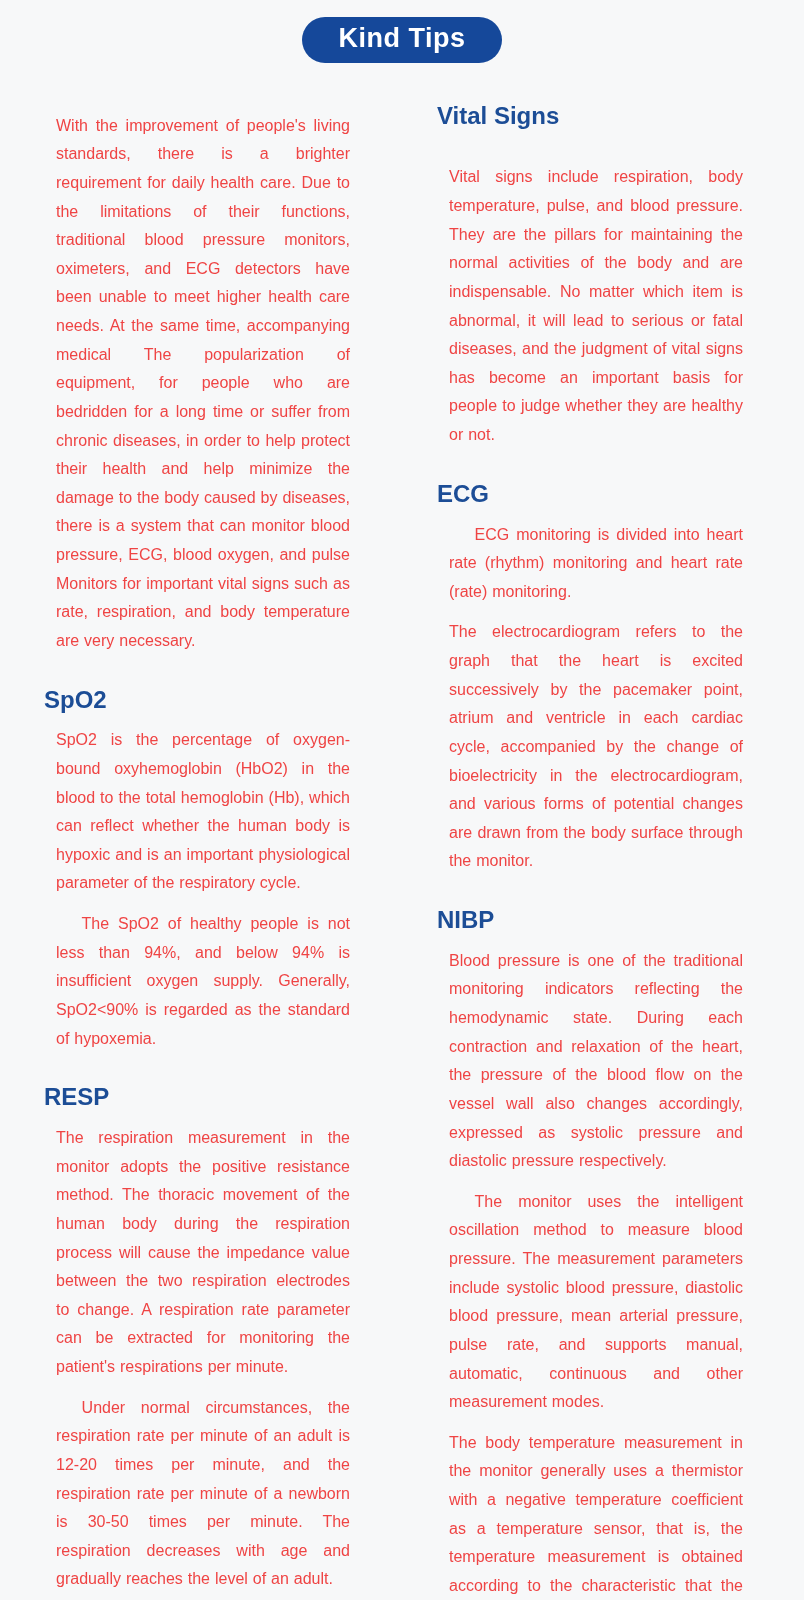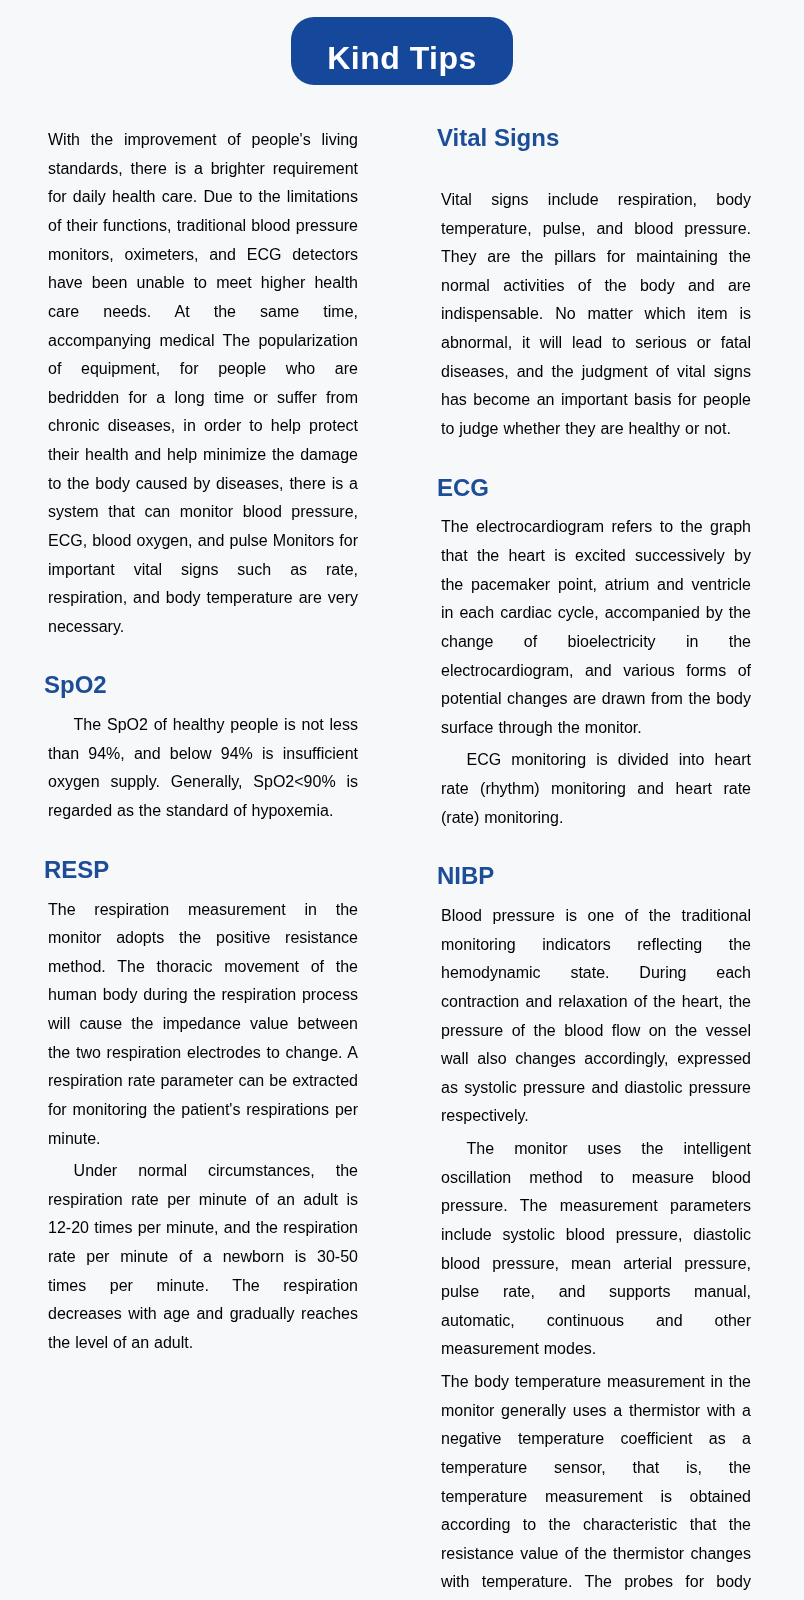--- a/index.html
+++ b/index.html
@@ -15,22 +15,22 @@
   }
   .badge-wrap {
     display: flex;
     justify-content: center;
     padding-top: 17px;
   }
   .badge {
     background: #15489a;
     color: #ffffff;
     border-radius: 23px;
-    padding: 24px 36px 9px 36px;
-    font-size: 32px;
+    padding: 7px 36px 9px 36px;
+    font-size: 27px;
     font-weight: bold;
     letter-spacing: 0.5px;
     line-height: 1.1;
   }
   .columns {
     display: flex;
     padding: 37px 49px 0 44px;
     gap: 75px;
     box-sizing: border-box;
   }
@@ -52,25 +52,25 @@
     line-height: 1.2;
     margin: 30px 0 11px 0;
   }
   .h-section.first {
     margin-top: 2px;
   }
   .h-section.gap-lg {
     margin-bottom: 33px;
   }
   .body-text {
-    color: #000000;
+    color: #ef4444;
     font-size: 16px;
     line-height: 1.79;
     text-align: justify;
-    margin: 4px;
+    margin: 12px;
     word-spacing: 0.5px;
   }
   .body-text.indent {
     text-indent: 1.6em;
   }
 </style>
 </head>
 <body>
 
 <div class="badge-wrap">
@@ -82,42 +82,43 @@
 <div class="columns">
 
   <div class="col">
 
     <section>
       <p class="body-text">With the improvement of people's living standards, there is a brighter requirement for daily health care. Due to the limitations of their functions, traditional blood pressure monitors, oximeters, and ECG detectors have been unable to meet higher health care needs. At the same time, accompanying medical The popularization of equipment, for people who are bedridden for a long time or suffer from chronic diseases, in order to help protect their health and help minimize the damage to the body caused by diseases, there is a system that can monitor blood pressure, ECG, blood oxygen, and pulse Monitors for important vital signs such as rate, respiration, and body temperature are very necessary.</p>
     </section>
 
     <section>
       <h3 class="h-section">SpO2</h3>
+      <p class="body-text">SpO2 is the percentage of oxygen-bound oxyhemoglobin (HbO2) in the blood to the total hemoglobin (Hb), which can reflect whether the human body is hypoxic and is an important physiological parameter of the respiratory cycle.</p>
       <p class="body-text indent">The SpO2 of healthy people is not less than 94%, and below 94% is insufficient oxygen supply. Generally, SpO2&lt;90% is regarded as the standard of hypoxemia.</p>
     </section>
 
     <section>
       <h3 class="h-section">RESP</h3>
       <p class="body-text">The respiration measurement in the monitor adopts the positive resistance method. The thoracic movement of the human body during the respiration process will cause the impedance value between the two respiration electrodes to change. A respiration rate parameter can be extracted for monitoring the patient's respirations per minute.</p>
       <p class="body-text indent">Under normal circumstances, the respiration rate per minute of an adult is 12-20 times per minute, and the respiration rate per minute of a newborn is 30-50 times per minute. The respiration decreases with age and gradually reaches the level of an adult.</p>
     </section>
 
   </div>
 
   <div class="col">
 
     <section>
       <h3 class="h-section first gap-lg">Vital Signs</h3>
       <p class="body-text">Vital signs include respiration, body temperature, pulse, and blood pressure. They are the pillars for maintaining the normal activities of the body and are indispensable. No matter which item is abnormal, it will lead to serious or fatal diseases, and the judgment of vital signs has become an important basis for people to judge whether they are healthy or not.</p>
     </section>
 
     <section>
       <h3 class="h-section">ECG</h3>
+      <p class="body-text indent">ECG monitoring is divided into heart rate (rhythm) monitoring and heart rate (rate) monitoring.</p>
       <p class="body-text">The electrocardiogram refers to the graph that the heart is excited successively by the pacemaker point, atrium and ventricle in each cardiac cycle, accompanied by the change of bioelectricity in the electrocardiogram, and various forms of potential changes are drawn from the body surface through the monitor.</p>
-      <p class="body-text indent">ECG monitoring is divided into heart rate (rhythm) monitoring and heart rate (rate) monitoring.</p>
     </section>
 
     <section>
       <h3 class="h-section">NIBP</h3>
       <p class="body-text">Blood pressure is one of the traditional monitoring indicators reflecting the hemodynamic state. During each contraction and relaxation of the heart, the pressure of the blood flow on the vessel wall also changes accordingly, expressed as systolic pressure and diastolic pressure respectively.</p>
       <p class="body-text indent">The monitor uses the intelligent oscillation method to measure blood pressure. The measurement parameters include systolic blood pressure, diastolic blood pressure, mean arterial pressure, pulse rate, and supports manual, automatic, continuous and other measurement modes.</p>
     </section>
 
     <section>
       <p class="body-text">The body temperature measurement in the monitor generally uses a thermistor with a negative temperature coefficient as a temperature sensor, that is, the temperature measurement is obtained according to the characteristic that the resistance value of the thermistor changes with temperature. The probes for body temperature measurement can be divided into rest surface probes and body cavity probes, which are used to monitor the rest temperature of the body surface and the cavity respectively.</p>

